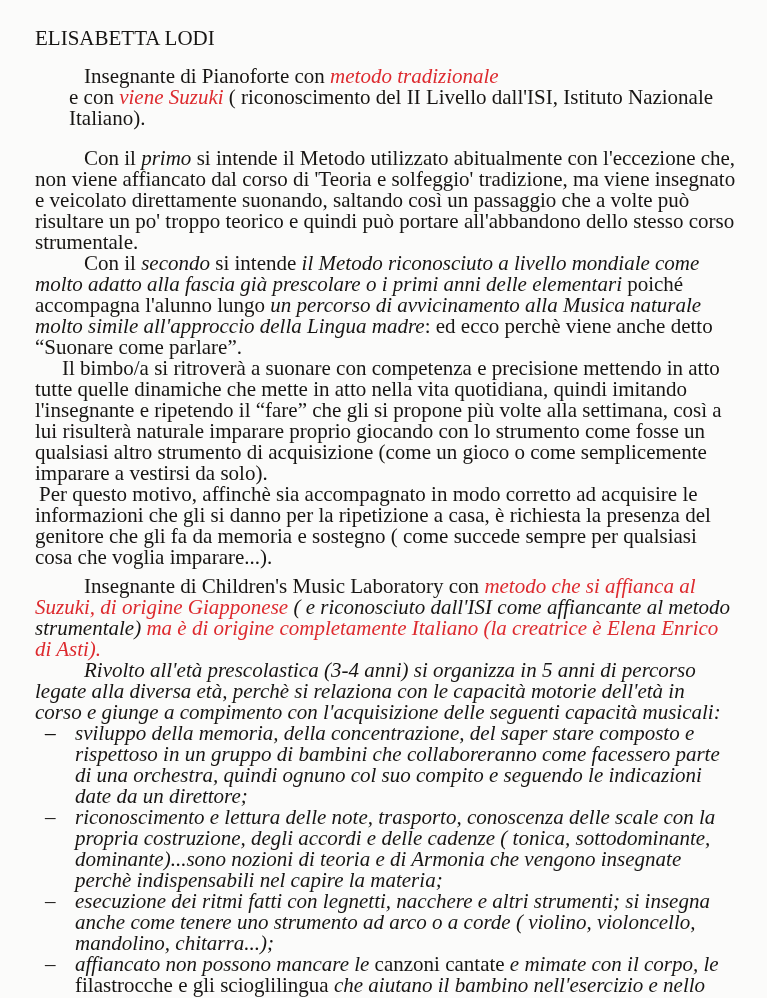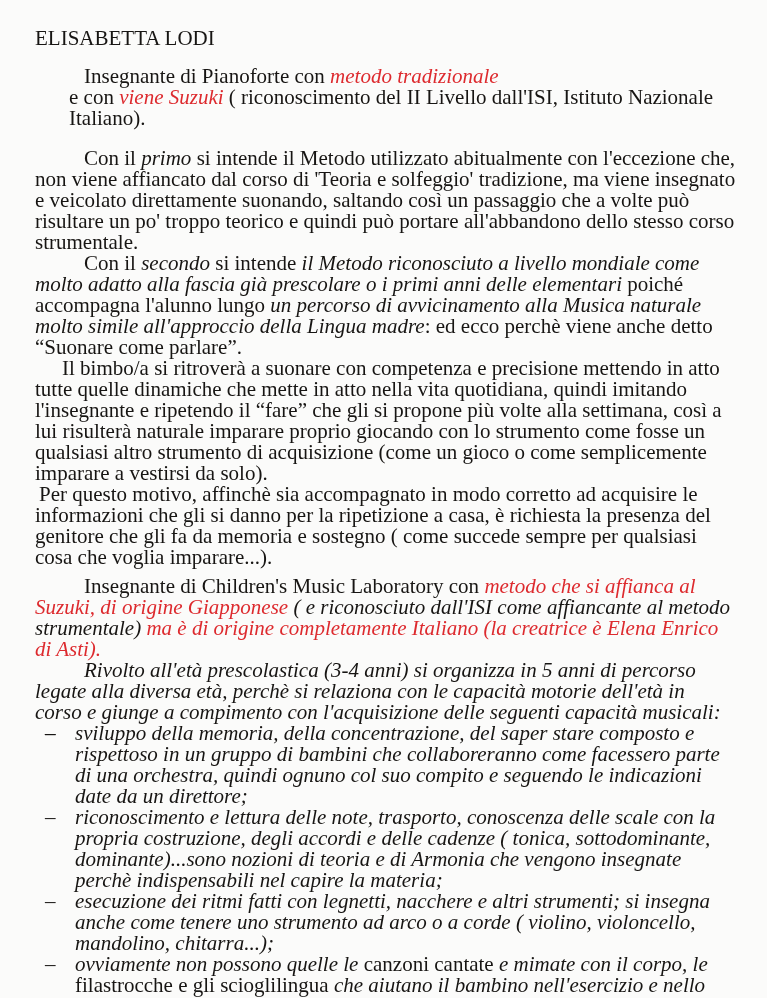--- a/index.html
+++ b/index.html
@@ -56,18 +56,18 @@
 
   <p class="ind mt12"><span class="b">Insegnante di Children's Music Laboratory</span><span> con </span><span class="i red">metodo che si affianca al Suzuki, di origine Giapponese </span><span class="i">( e riconosciuto dall'ISI come affiancante al metodo strumentale)</span><span class="i red"> ma è di origine completamente Italiano (la creatrice è Elena Enrico di Asti).</span></p>
 
   <p class="ind i mt19"><span>Rivolto all'età prescolastica (3-4 anni) si organizza in 5 anni di percorso legate alla diversa età, perchè si relaziona con le capacità motorie dell'età in corso e giunge a compimento con l'acquisizione delle seguenti capacità musicali:</span></p>
 
   <ul class="clist">
     <li><span class="dash">–</span></li>
     <li><span class="dash">–</span><span class="i">sviluppo della memoria, della concentrazione, del saper stare composto e rispettoso in un gruppo di bambini che collaboreranno come facessero parte di una orchestra, quindi ognuno col suo compito e seguendo le indicazioni date da un direttore;</span></li>
     <li><span class="dash">–</span><span class="i">riconoscimento e lettura delle note, trasporto, conoscenza delle scale con la propria costruzione, degli accordi e delle cadenze ( tonica, sottodominante, dominante)...sono nozioni  di teoria e di Armonia che vengono insegnate perchè indispensabili nel capire la materia;</span></li>
     <li><span class="dash">–</span><span class="i">esecuzione dei ritmi fatti con legnetti, nacchere e altri strumenti; si insegna anche come tenere uno strumento ad arco o a corde ( violino, violoncello, mandolino, chitarra...);</span></li>
-    <li><span class="dash">–</span><span class="i">ovviamente non possono quelle le </span><span>canzoni cantate</span><span class="i"> e mimate con il corpo, le </span><span>filastrocche e gli scioglilingua </span><span class="i">che aiutano il bambino nell'esercizio e nello sviluppo della Memoria ( base della capacità di imparare ed assimilare).</span></li>
+    <li><span class="dash">–</span><span class="i">affiancato non possono mancare le </span><span>canzoni cantate</span><span class="i"> e mimate con il corpo, le </span><span>filastrocche e gli scioglilingua </span><span class="i">che aiutano il bambino nell'esercizio e nello sviluppo della Memoria ( base della capacità di imparare ed assimilare).</span></li>
   </ul>
 
   <p class="mt15"><span>Il lavoro viene fatto in gruppetti di almeno cinque alunni con genitori, e viene svolto sempre in gruppo.</span></p>
 
 </div>
 
 </body></html>

